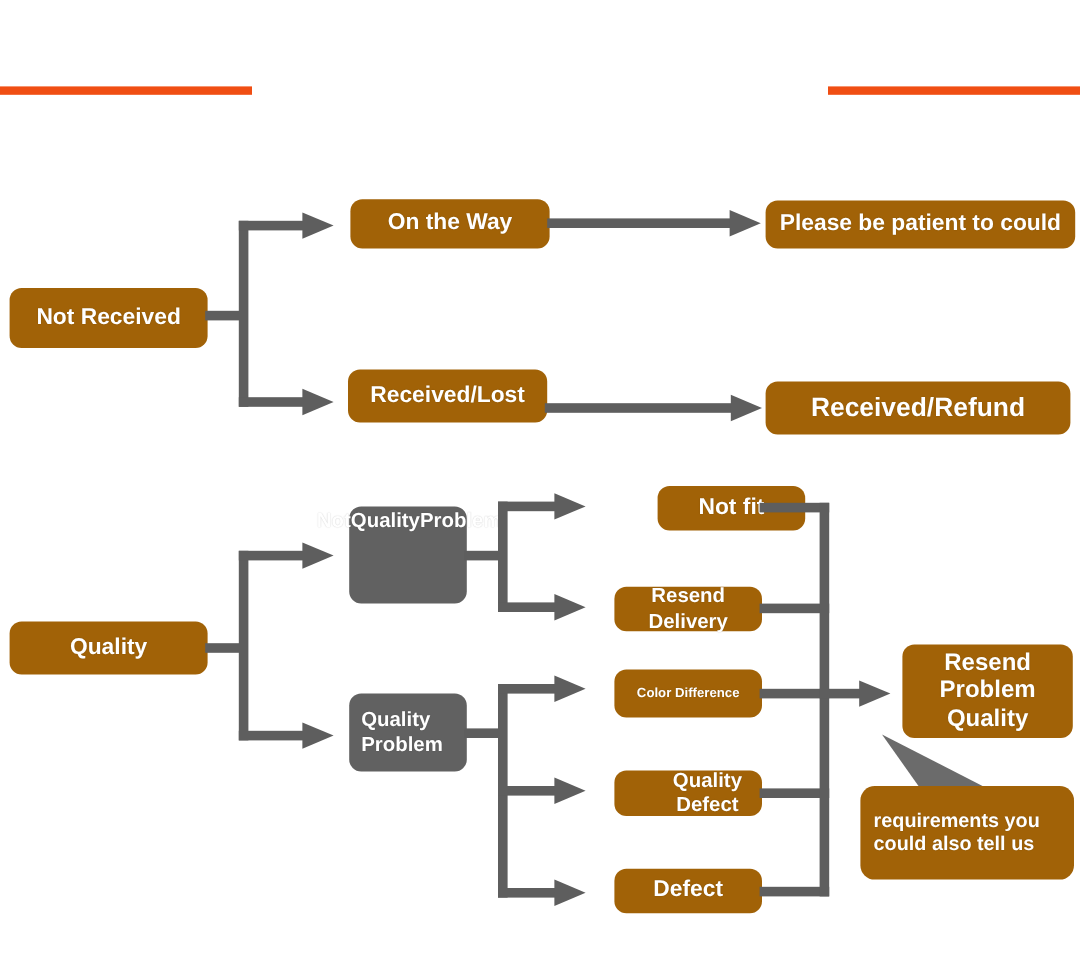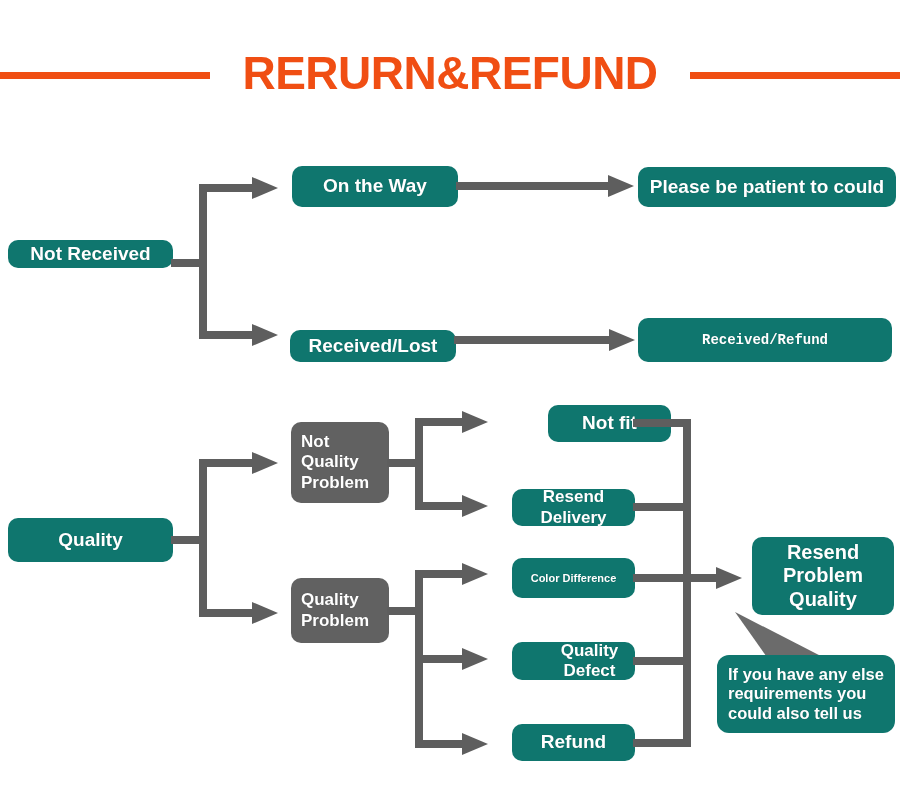--- a/index.html
+++ b/index.html
@@ -40,21 +40,21 @@
     font-size: 46px;
     font-weight: 700;
     letter-spacing: -0.5px;
     line-height: 54px;
     white-space: nowrap;
   }
 
   
   .node {
     position: absolute;
-    background: #0f766e;
+    background: #a16207;
     color: #ffffff;
     border-radius: 10px;
     box-sizing: border-box;
     display: flex;
     align-items: center;
     justify-content: center;
     text-align: center;
     font-family: "Liberation Sans", sans-serif;
     font-weight: 700;
     line-height: 1.18;
@@ -79,64 +79,63 @@
     border-bottom: 11px solid transparent;
     border-left: 26px solid #5E5E5E;
   }
 </style>
 </head>
 <body>
 
 <div id="header">
   <div class="rule rule-left"></div>
   <div class="rule rule-right"></div>
-  <div id="title">RERURN&amp;REFUND</div>
 </div>
 
 <div>
 
-  <div class="node" style="left:8px; top:240px; width:165px; height:28px; font-size:19px;">Not Received</div>
+  <div class="node" style="left:8px; top:240px; width:165px; height:50px; font-size:19px;">Not Received</div>
 
   <div class="conn h" style="left:171px; top:259px; width:32px;"></div>
 
   <div class="conn v" style="left:199px; top:184px; height:155px;"></div>
 
   <div class="conn h" style="left:199px; top:184px; width:56px;"></div>
   <div class="arrowhead" style="left:252px; top:177px;"></div>
 
   <div class="conn h" style="left:199px; top:331px; width:56px;"></div>
   <div class="arrowhead" style="left:252px; top:324px;"></div>
 
   <div class="node" style="left:292px; top:166px; width:166px; height:41px; font-size:19px;">On the Way</div>
 
   <div class="conn h" style="left:456px; top:182px; width:155px;"></div>
   <div class="arrowhead" style="left:608px; top:175px;"></div>
   <div class="node" style="left:638px; top:167px; width:258px; height:40px; font-size:19px;">Please be patient to could</div>
 
-  <div class="node" style="left:290px; top:330px; width:166px; height:32px; font-size:19px;">Received/Lost</div>
+  <div class="node" style="left:290px; top:308px; width:166px; height:44px; font-size:19px;">Received/Lost</div>
 
   <div class="conn h" style="left:454px; top:336px; width:158px;"></div>
   <div class="arrowhead" style="left:609px; top:329px;"></div>
-  <div class="node" style="left:638px; top:318px; width:254px; height:44px; font-size:14px;font-family:Liberation Mono, monospace;">Received/Refund</div>
+  <div class="node" style="left:638px; top:318px; width:254px; height:44px; font-size:22px;">Received/Refund</div>
 </div>
 
 <div>
 
   <div class="node" style="left:8px; top:518px; width:165px; height:44px; font-size:19px;">Quality</div>
 
   <div class="conn h" style="left:171px; top:536px; width:32px;"></div>
   <div class="conn v" style="left:199px; top:459px; height:158px;"></div>
 
   <div class="conn h" style="left:199px; top:459px; width:56px;"></div>
   <div class="arrowhead" style="left:252px; top:452px;"></div>
 
   <div class="conn h" style="left:199px; top:609px; width:56px;"></div>
   <div class="arrowhead" style="left:252px; top:602px;"></div>
 
-  <div class="node dark" style="left:291px; top:422px; width:98px; height:81px; font-size:17px; flex-direction:column; align-items:flex-start; padding-left:10px;">
+  <div class="node dark" style="left:291px; top:422px; width:98px; height:81px; font-size:17px; flex-direction:row; align-items:flex-start; padding-left:10px;">
     <span>Not</span>
     <span>Quality</span>
     <span>Problem</span>
   </div>
 
   <div class="conn h" style="left:387px; top:459px; width:32px;"></div>
   <div class="conn v" style="left:415px; top:418px; height:92px;"></div>
   <div class="conn h" style="left:415px; top:418px; width:50px;"></div>
   <div class="arrowhead" style="left:462px; top:411px;"></div>
   <div class="conn h" style="left:415px; top:502px; width:50px;"></div>
@@ -157,21 +156,21 @@
   <div class="arrowhead" style="left:462px; top:733px;"></div>
 
   <div class="node" style="left:512px; top:405px; width:123px; height:37px; font-size:19px;margin-left:36px;">Not fit</div>
 
   <div class="node" style="left:512px; top:489px; width:123px; height:37px; font-size:17px;">Resend Delivery</div>
 
   <div class="node" style="left:512px; top:558px; width:123px; height:40px; font-size:11px;">Color Difference</div>
 
   <div class="node" style="left:512px; top:642px; width:123px; height:38px; font-size:17px;padding-left:40px;">Quality Defect</div>
 
-  <div class="node" style="left:512px; top:724px; width:123px; height:37px; font-size:19px;">Refund</div>
+  <div class="node" style="left:512px; top:724px; width:123px; height:37px; font-size:19px;">Defect</div>
 
   <div class="conn h" style="left:633px; top:419px; width:58px;"></div>
   <div class="conn h" style="left:633px; top:503px; width:58px;"></div>
   <div class="conn h" style="left:633px; top:574px; width:58px;"></div>
   <div class="conn h" style="left:633px; top:657px; width:58px;"></div>
   <div class="conn h" style="left:633px; top:739px; width:58px;"></div>
 
   <div class="conn v" style="left:683px; top:419px; height:328px;"></div>
 
   <div class="conn h" style="left:683px; top:574px; width:36px;"></div>
@@ -181,17 +180,16 @@
     <span>Resend</span>
     <span>Problem</span>
     <span>Quality</span>
   </div>
 
   <svg style="position:absolute; left:730px; top:612px; width:120px; height:62px; overflow:visible;">
     <polygon points="5,0 118,58 46,58" fill="#6B6B6B"></polygon>
   </svg>
 
   <div class="node" style="left:717px; top:655px; width:178px; height:78px; font-size:16.5px; flex-direction:column; align-items:flex-start; padding-left:11px; border-radius:12px;">
-    <span>If you have any else</span>
     <span>requirements you</span>
     <span>could also tell us</span>
   </div>
 </div>
 
 </body></html>

